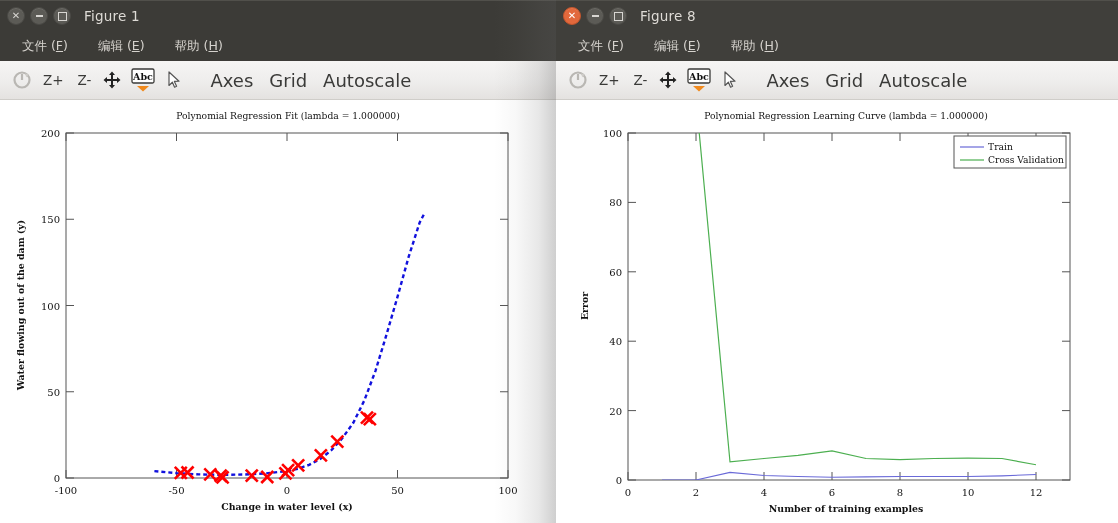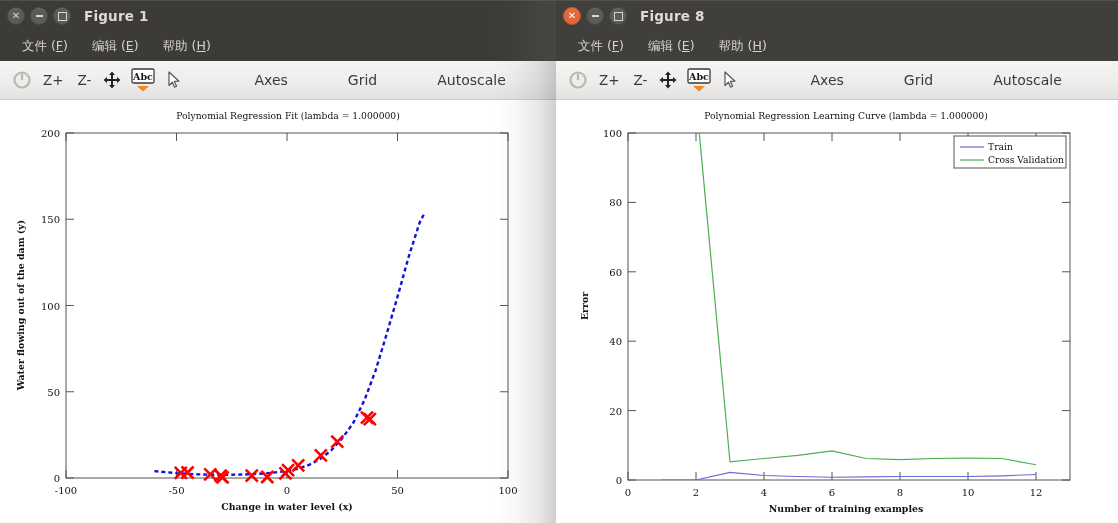--- a/index.html
+++ b/index.html
@@ -29,42 +29,42 @@
     background:#5c5b56;border:1px solid #4a4945;
     display:flex;align-items:center;justify-content:center;
     color:#d8d6d2;font-size:9px;line-height:1;
     box-shadow:inset 0 1px 0 rgba(255,255,255,.10);
   }
   .wbtn.close-active{background:#e2683c;border-color:#c2552c;color:#fff;}
   .wbtn .g{font-family:"DejaVu Sans",sans-serif;font-size:10px;transform:translateY(-.5px);}
   .wbtn .dash{display:block;width:7px;height:1.6px;background:#d8d6d2;}
   .wbtn .sq{display:block;width:7px;height:7px;border:1.4px solid #d8d6d2;}
   .wtitle{
-    margin-left:13px;color:#dedbd6;font-size:13.5px;font-weight:bold;
+    margin-left:13px;color:#dedbd6;font-size:13.5px;font-weight:normal;
     letter-spacing:.2px;
   }
   .menubar{
     height:30px;background:#3c3b37;display:flex;align-items:center;
-    padding-left:10px;gap:0px;
+    padding-left:10px;gap:6px;
   }
   #fig2 .menubar{background:#403f3b;}
   .menuitem{
     color:#d6d3ce;font-size:12.5px;padding:3px 12px;white-space:nowrap;cursor:default;
   }
   .menuitem u{text-decoration:underline;}
   .toolbar{
     height:38px;
     background:linear-gradient(to bottom,#f6f5f4 0%,#eeedec 55%,#e4e2e0 100%);
     border-bottom:1px solid #cfcdc9;
     display:flex;align-items:center;padding-left:8px;gap:0px;
   }
   .tb{display:flex;align-items:center;justify-content:center;height:30px;cursor:default;}
   .tb-icon{width:28px;}
   .tb-txt{font-size:13.5px;color:#3a3a38;padding:0 7px;}
-  .tb-lbl{font-size:14px;color:#3a3a38;padding:0 8px;margin-left:44px;}
+  .tb-lbl{font-size:18px;color:#3a3a38;padding:0 8px;}
   .tb-gap{width:14px;}
   .plotarea{position:relative;background:#ffffff;}
   #fig1 .plotarea{width:556px;height:425px;}
   #fig2 .plotarea{width:562px;height:425px;}
   .plotsvg{display:block;}
   
   .ttl{font-family:"DejaVu Serif","Liberation Serif",serif;font-size:9.2px;fill:#111;}
   .tick{font-family:"DejaVu Serif","Liberation Serif",serif;font-size:10px;fill:#111;}
   .axlbl{font-family:"DejaVu Serif","Liberation Serif",serif;font-size:9.4px;fill:#111;font-weight:bold;}
   .lgd{font-family:"DejaVu Serif","Liberation Serif",serif;font-size:9.2px;fill:#111;}

